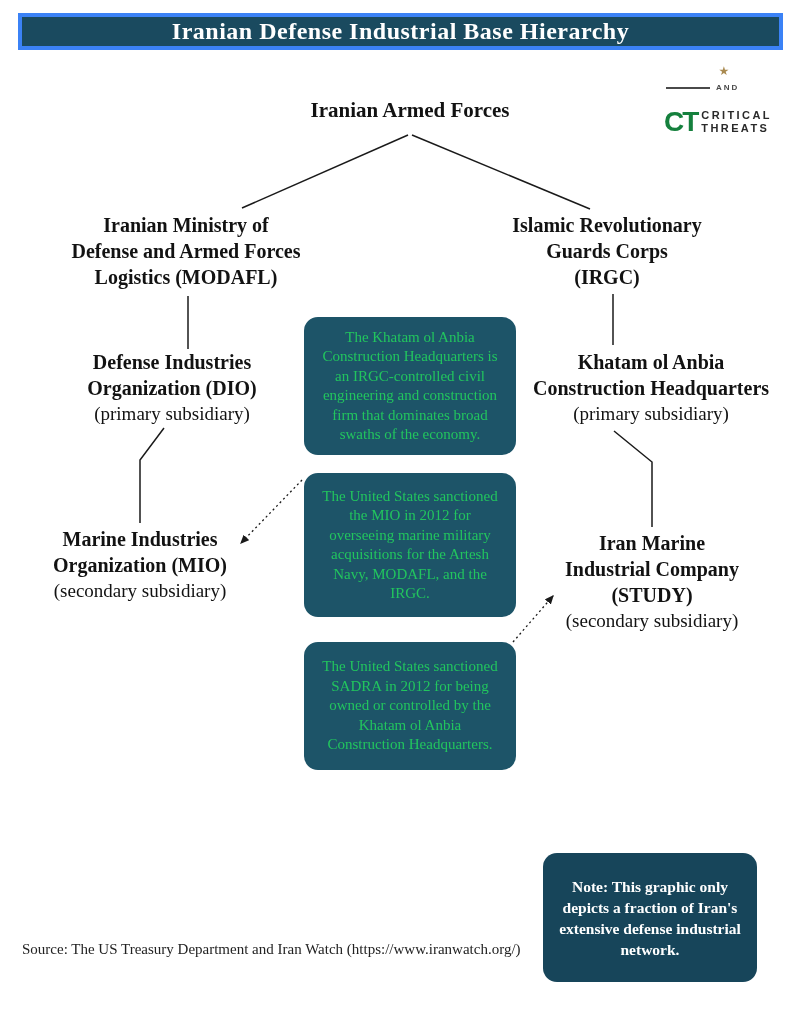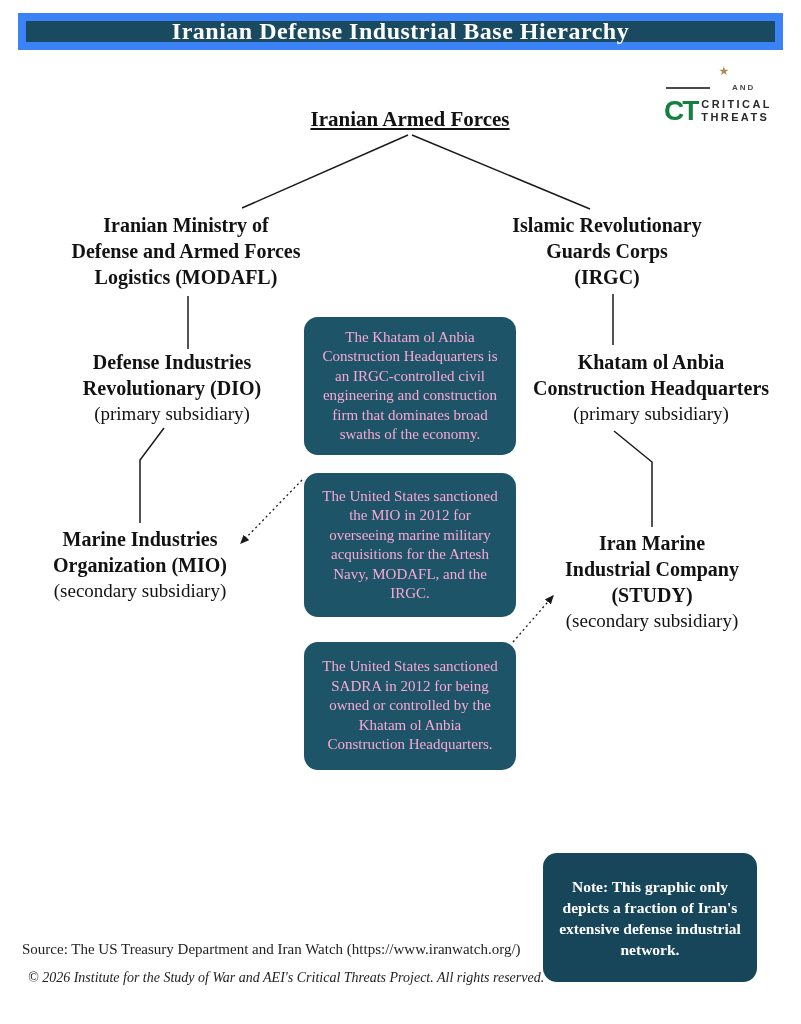--- a/index.html
+++ b/index.html
@@ -3,56 +3,56 @@
 <meta charset="utf-8">
 <style>
   html,body{margin:0;padding:0;background:#ffffff;}
   .canvas{
     position:relative; width:801px; height:1024px; background:#ffffff;
     font-family:"Liberation Serif","DejaVu Serif",serif; overflow:hidden;
   }
   
   .titlebar{
     position:absolute; left:18px; top:13px; width:765px; height:37px;
-    background:#1a4a5f; border:8px solid #3b82f6; box-sizing:border-box;
+    background:#1a4a5f; border:4px solid #3b82f6; box-sizing:border-box;
     display:flex; align-items:center; justify-content:center;
   }
   .titlebar span{
     color:#ffffff; font-size:24px; font-weight:bold; letter-spacing:.5px; white-space:nowrap;
   }
   
   .logo{ position:absolute; left:664px; top:64px; width:120px; }
   .isw-top{ display:flex; align-items:flex-start; justify-content:center; gap:1px; }
   .isw-medal{ position:relative; width:14px; height:37px; background:#a98a50;
     clip-path:polygon(0 0,100% 0,100% 100%,50% 80%,0 100%); }
   .isw-medal i{ position:absolute; left:5px; top:0; width:4px; height:100%; background:#1f2c4e;
     clip-path:polygon(0 0,100% 0,100% 100%,50% 80%,0 100%); }
   .isw-sw{ font-size:35px; line-height:36px; font-weight:bold; color:#1f2c4e; letter-spacing:2px; }
   .isw-sub{ display:flex; align-items:flex-start; justify-content:center; gap:3px; margin-top:-2px;}
   .isw-star{ color:#a98a50; font-size:12px; line-height:12px; margin-top:3px;}
   .isw-inst{ font-family:"Liberation Sans",sans-serif; font-size:6px; font-weight:bold;
     letter-spacing:1.6px; color:#1f2c4e; text-align:left;}
   .isw-sow{ font-size:13px; font-weight:bold; color:#a98a50; letter-spacing:1px; line-height:14px;}
-  .and-row{ display:flex; align-items:center; gap:22px; margin:6px 2px 5px 2px;}
+  .and-row{ display:flex; align-items:center; gap:6px; margin:6px 2px 16px 2px;}
   .and-line{ flex:0 0 44px; border-top:2px solid #4a4a4a; }
   .and-txt{ font-family:"Liberation Sans",sans-serif; font-size:8px; font-weight:bold;
     letter-spacing:2px; color:#4a4a4a;}
   .ct-row{ display:flex; align-items:center; gap:4px; }
   .ct-mark{ font-family:"Liberation Sans",sans-serif; font-size:28px; line-height:28px;
     font-weight:900; color:#15803d; letter-spacing:-2px;}
   .ct-words{ font-family:"Liberation Sans",sans-serif; font-size:11px; line-height:13px;
     font-weight:900; color:#2a2a2a; letter-spacing:2.4px;}
   
   .node{ position:absolute; text-align:center; color:#121212; z-index:2;}
   .node .nm{ font-weight:bold; font-size:20px; line-height:26px; white-space:pre-line;}
   .node .sub{ font-weight:normal; font-size:19px; line-height:26px;}
   .root-node .nm{ font-size:21px; }
   
   .callout{
-    position:absolute; left:304px; width:212px; background:#1d5468; color:#f9a8d4;
+    position:absolute; left:304px; width:212px; background:#1d5468; color:#22c55e;
     border-radius:14px; box-sizing:border-box; padding:10px 8px; z-index:3;
     display:flex; align-items:center; justify-content:center; text-align:center;
   }
   .callout span{ font-size:15px; line-height:19.5px; white-space:pre-line; }
   .notebox{
     position:absolute; left:543px; top:853px; width:214px; height:129px;
     background:#17455a; color:#ffffff; border-radius:14px; box-sizing:border-box;
     padding:10px 10px; z-index:3; display:flex; align-items:center; justify-content:center;
     text-align:center;
   }
@@ -99,39 +99,39 @@
     <path d="M408,135 L242,208" stroke="#1a1a1a" stroke-width="1.5" fill="none"></path>
     <path d="M412,135 L590,209" stroke="#1a1a1a" stroke-width="1.5" fill="none"></path>
     <path d="M188,296 L188,349" stroke="#1a1a1a" stroke-width="1.5" fill="none"></path>
     <path d="M613,294 L613,345" stroke="#1a1a1a" stroke-width="1.5" fill="none"></path>
     <path d="M164,428 L140,460 L140,523" stroke="#1a1a1a" stroke-width="1.5" fill="none"></path>
     <path d="M614,431 L652,462 L652,527" stroke="#1a1a1a" stroke-width="1.5" fill="none"></path>
     <path d="M302,480 L241,543" stroke="#1a1a1a" stroke-width="1.3" fill="none" stroke-dasharray="2 3" marker-end="url(#arrow)"></path>
     <path d="M513,642 L553,596" stroke="#1a1a1a" stroke-width="1.3" fill="none" stroke-dasharray="2 3" marker-end="url(#arrow)"></path>
   </svg>
 
-  <div class="node root-node" style="left:260px; top:106px; width:300px;text-decoration:underline;">
+  <div class="node root-node" style="left:260px; top:97px; width:300px;">
     <div class="nm">Iranian Armed Forces</div>
   </div>
 
   <div class="node" style="left:36px; top:212px; width:300px;">
     <div class="nm">Iranian Ministry of
 Defense and Armed Forces
 Logistics (MODAFL)</div>
   </div>
 
   <div class="node" style="left:457px; top:212px; width:300px;">
     <div class="nm">Islamic Revolutionary
 Guards Corps
 (IRGC)</div>
   </div>
 
   <div class="node" style="left:22px; top:349px; width:300px;">
     <div class="nm">Defense Industries
-Revolutionary (DIO)</div>
+Organization (DIO)</div>
     <div class="sub">(primary subsidiary)</div>
   </div>
 
   <div class="node" style="left:501px; top:349px; width:300px;">
     <div class="nm">Khatam ol Anbia
 Construction Headquarters</div>
     <div class="sub">(primary subsidiary)</div>
   </div>
 
   <div class="node" style="left:0px; top:526px; width:280px;">
@@ -174,15 +174,14 @@
   </div>
 
   <div class="notebox">
     <span>Note: This graphic only
 depicts a fraction of Iran's
 extensive defense industrial
 network.</span>
   </div>
 
   <div class="source">Source: The US Treasury Department and Iran Watch (https://www.iranwatch.org/)</div>
-  <div class="copyright">© 2026 Institute for the Study of War and AEI's Critical Threats Project. All rights reserved.</div>
 
 </div>
 
 </body></html>

